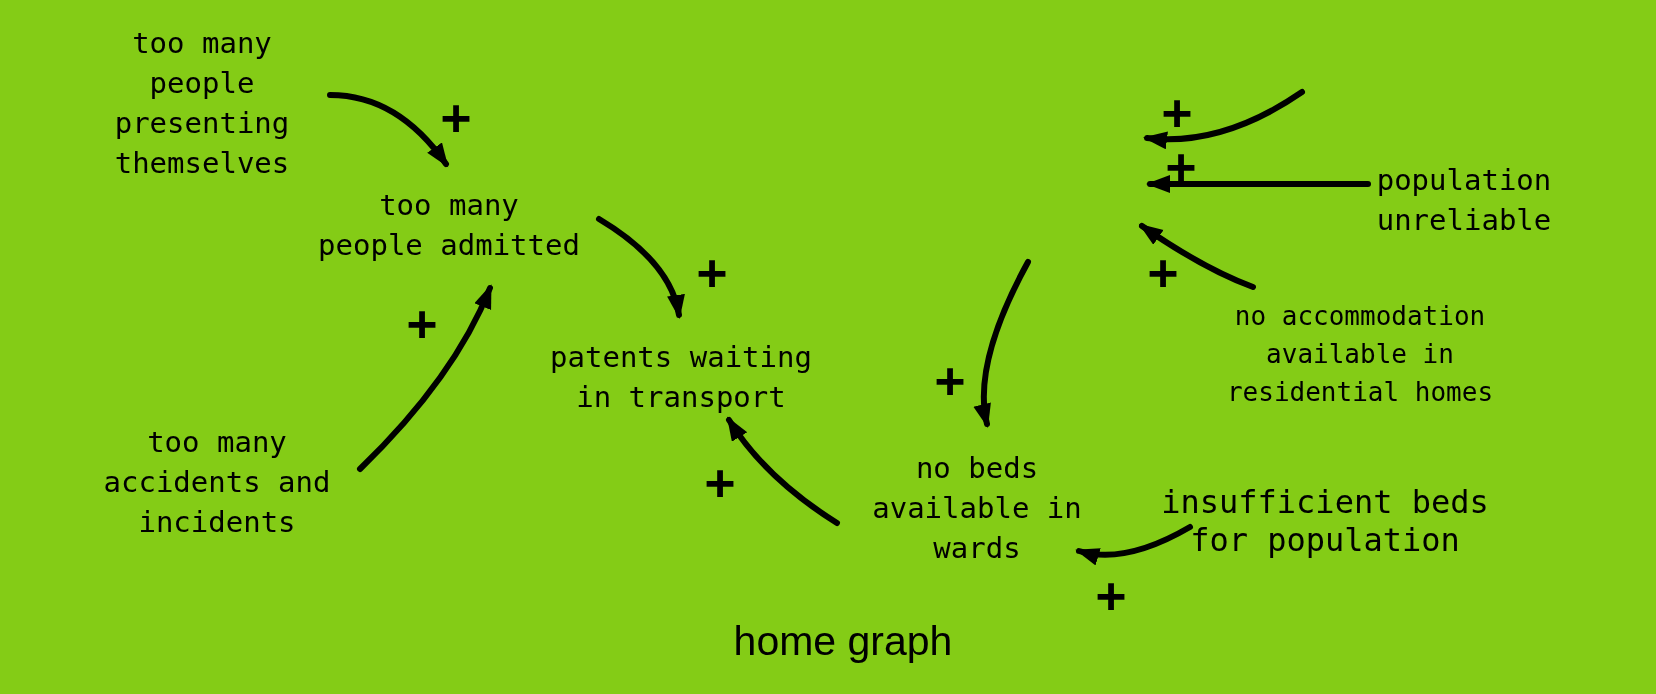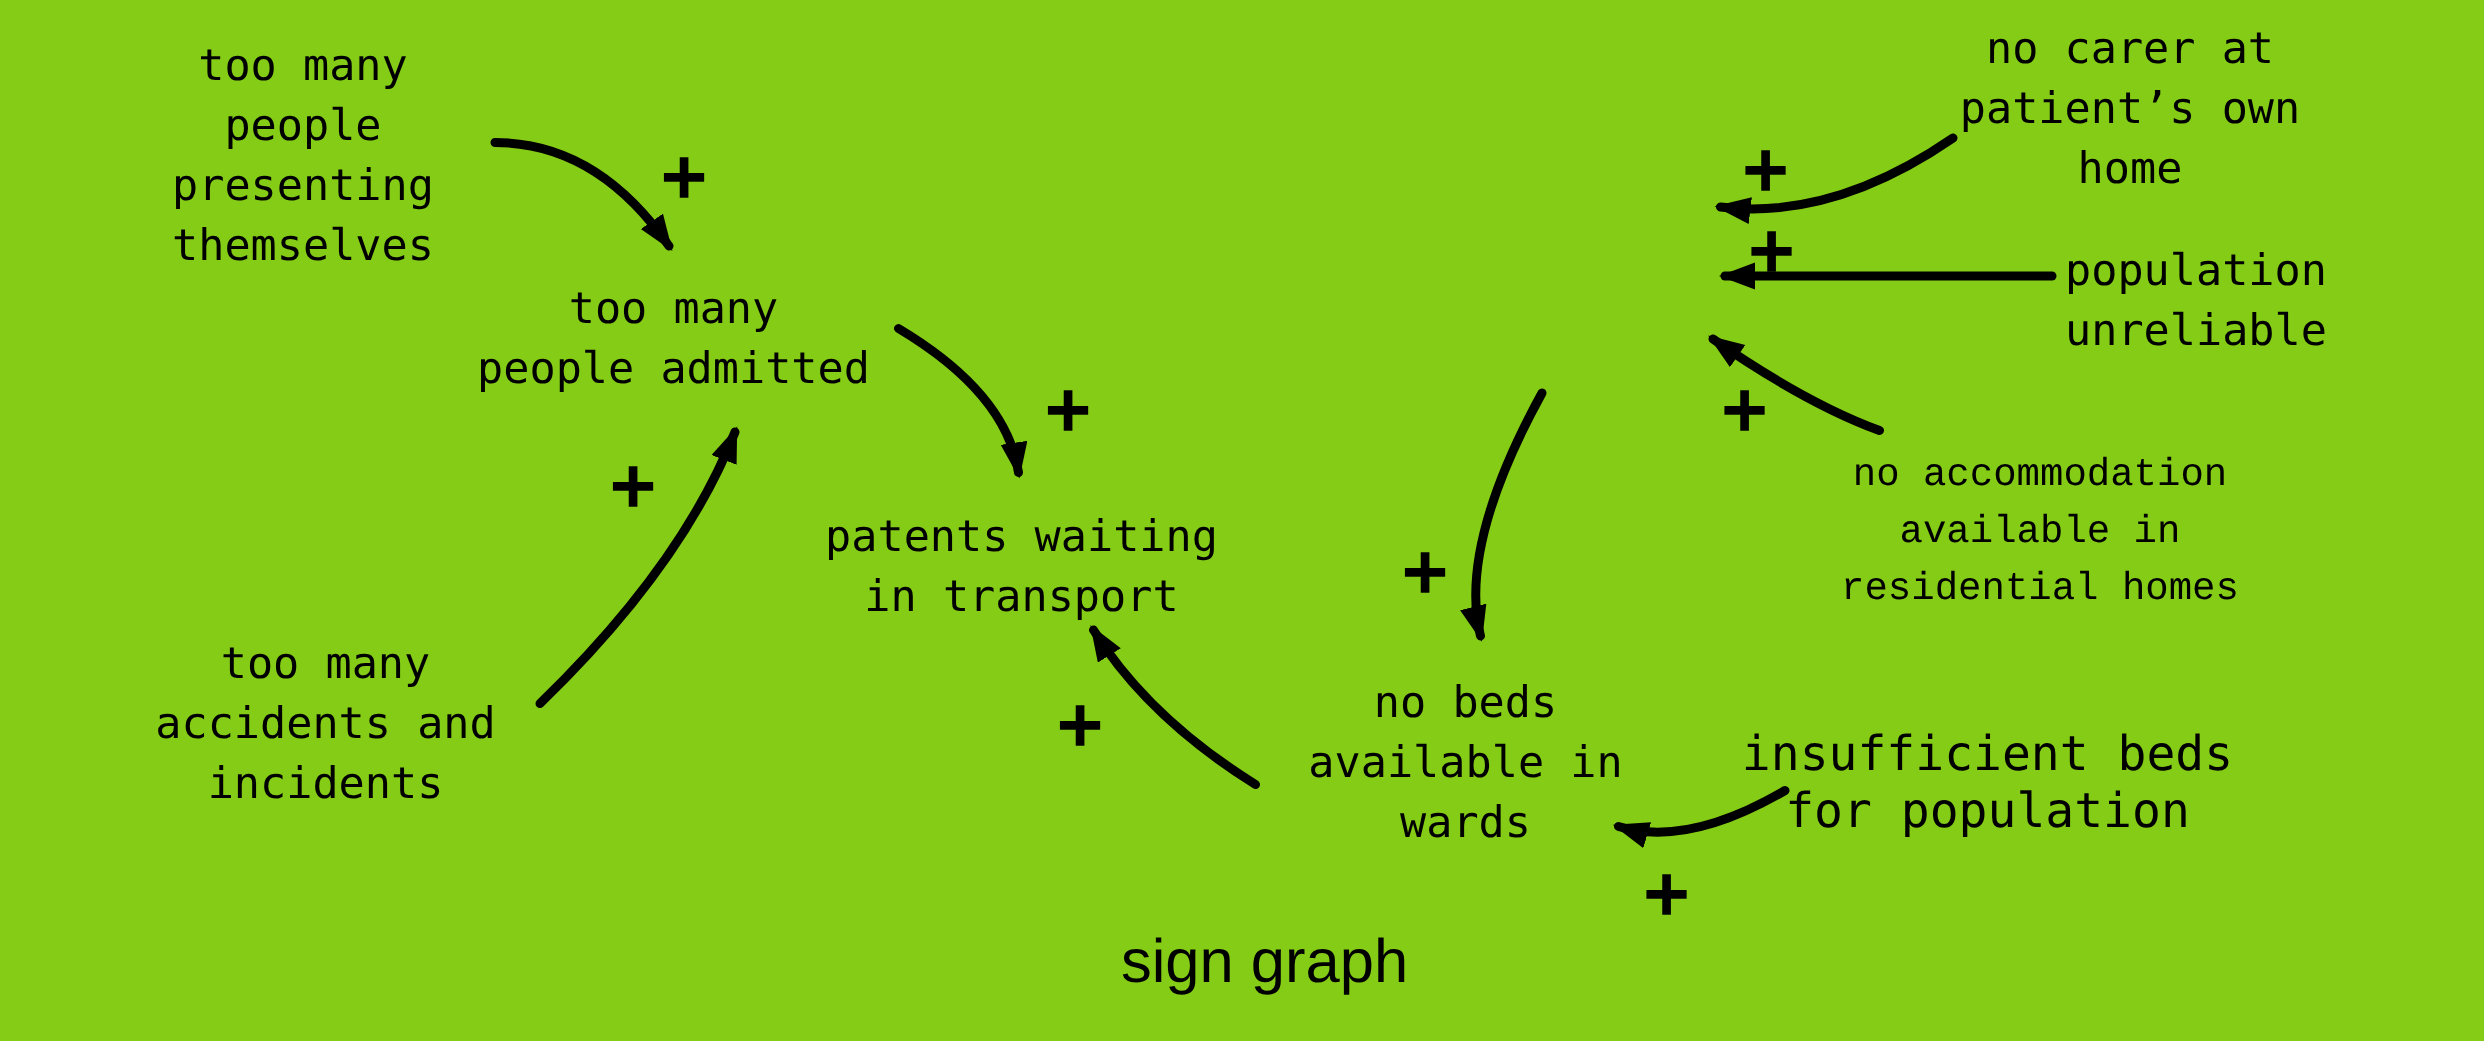--- a/index.html
+++ b/index.html
@@ -25,21 +25,21 @@
   }
   .node {
     position: absolute;
     transform: translateX(-50%);
     text-align: center;
     white-space: pre-line;
     font-size: 29px;
     line-height: 40px;
     letter-spacing: 0;
   }
-  .node--sm  { font-size: 26px; line-height: 38px; font-family: Liberation Mono, monospace; }
+  .node--sm  { font-size: 26px; line-height: 38px; }
   .node--xs  { font-size: 32px; line-height: 38px; }
   .plus {
     position: absolute;
     transform: translate(-50%, -50%);
     font-size: 50px;
     font-weight: bold;
     line-height: 1;
   }
   .caption {
     position: absolute;
@@ -97,23 +97,20 @@
 people
 presenting
 themselves</div>
   <div class="node n1">too many
 people admitted</div>
   <div class="node n2">patents waiting
 in transport</div>
   <div class="node n3">too many
 accidents and
 incidents</div>
-  <div class="node n5">no carer at
-patient’s own
-home</div>
   <div class="node n6">population
 unreliable</div>
   <div class="node node--sm n7">no accommodation
 available in
 residential homes</div>
   <div class="node n8">no beds
 available in
 wards</div>
   <div class="node node--xs n9">insufficient beds
 for population</div>
@@ -121,15 +118,15 @@
   <span class="plus e0">+</span>
   <span class="plus e1">+</span>
   <span class="plus e2">+</span>
   <span class="plus e3">+</span>
   <span class="plus e4">+</span>
   <span class="plus e5">+</span>
   <span class="plus e6">+</span>
   <span class="plus e7">+</span>
   <span class="plus e8">+</span>
 
-  <div class="caption cap">sign graph</div>
+  <div class="caption cap">home graph</div>
 
 </div>
 
 </body></html>

